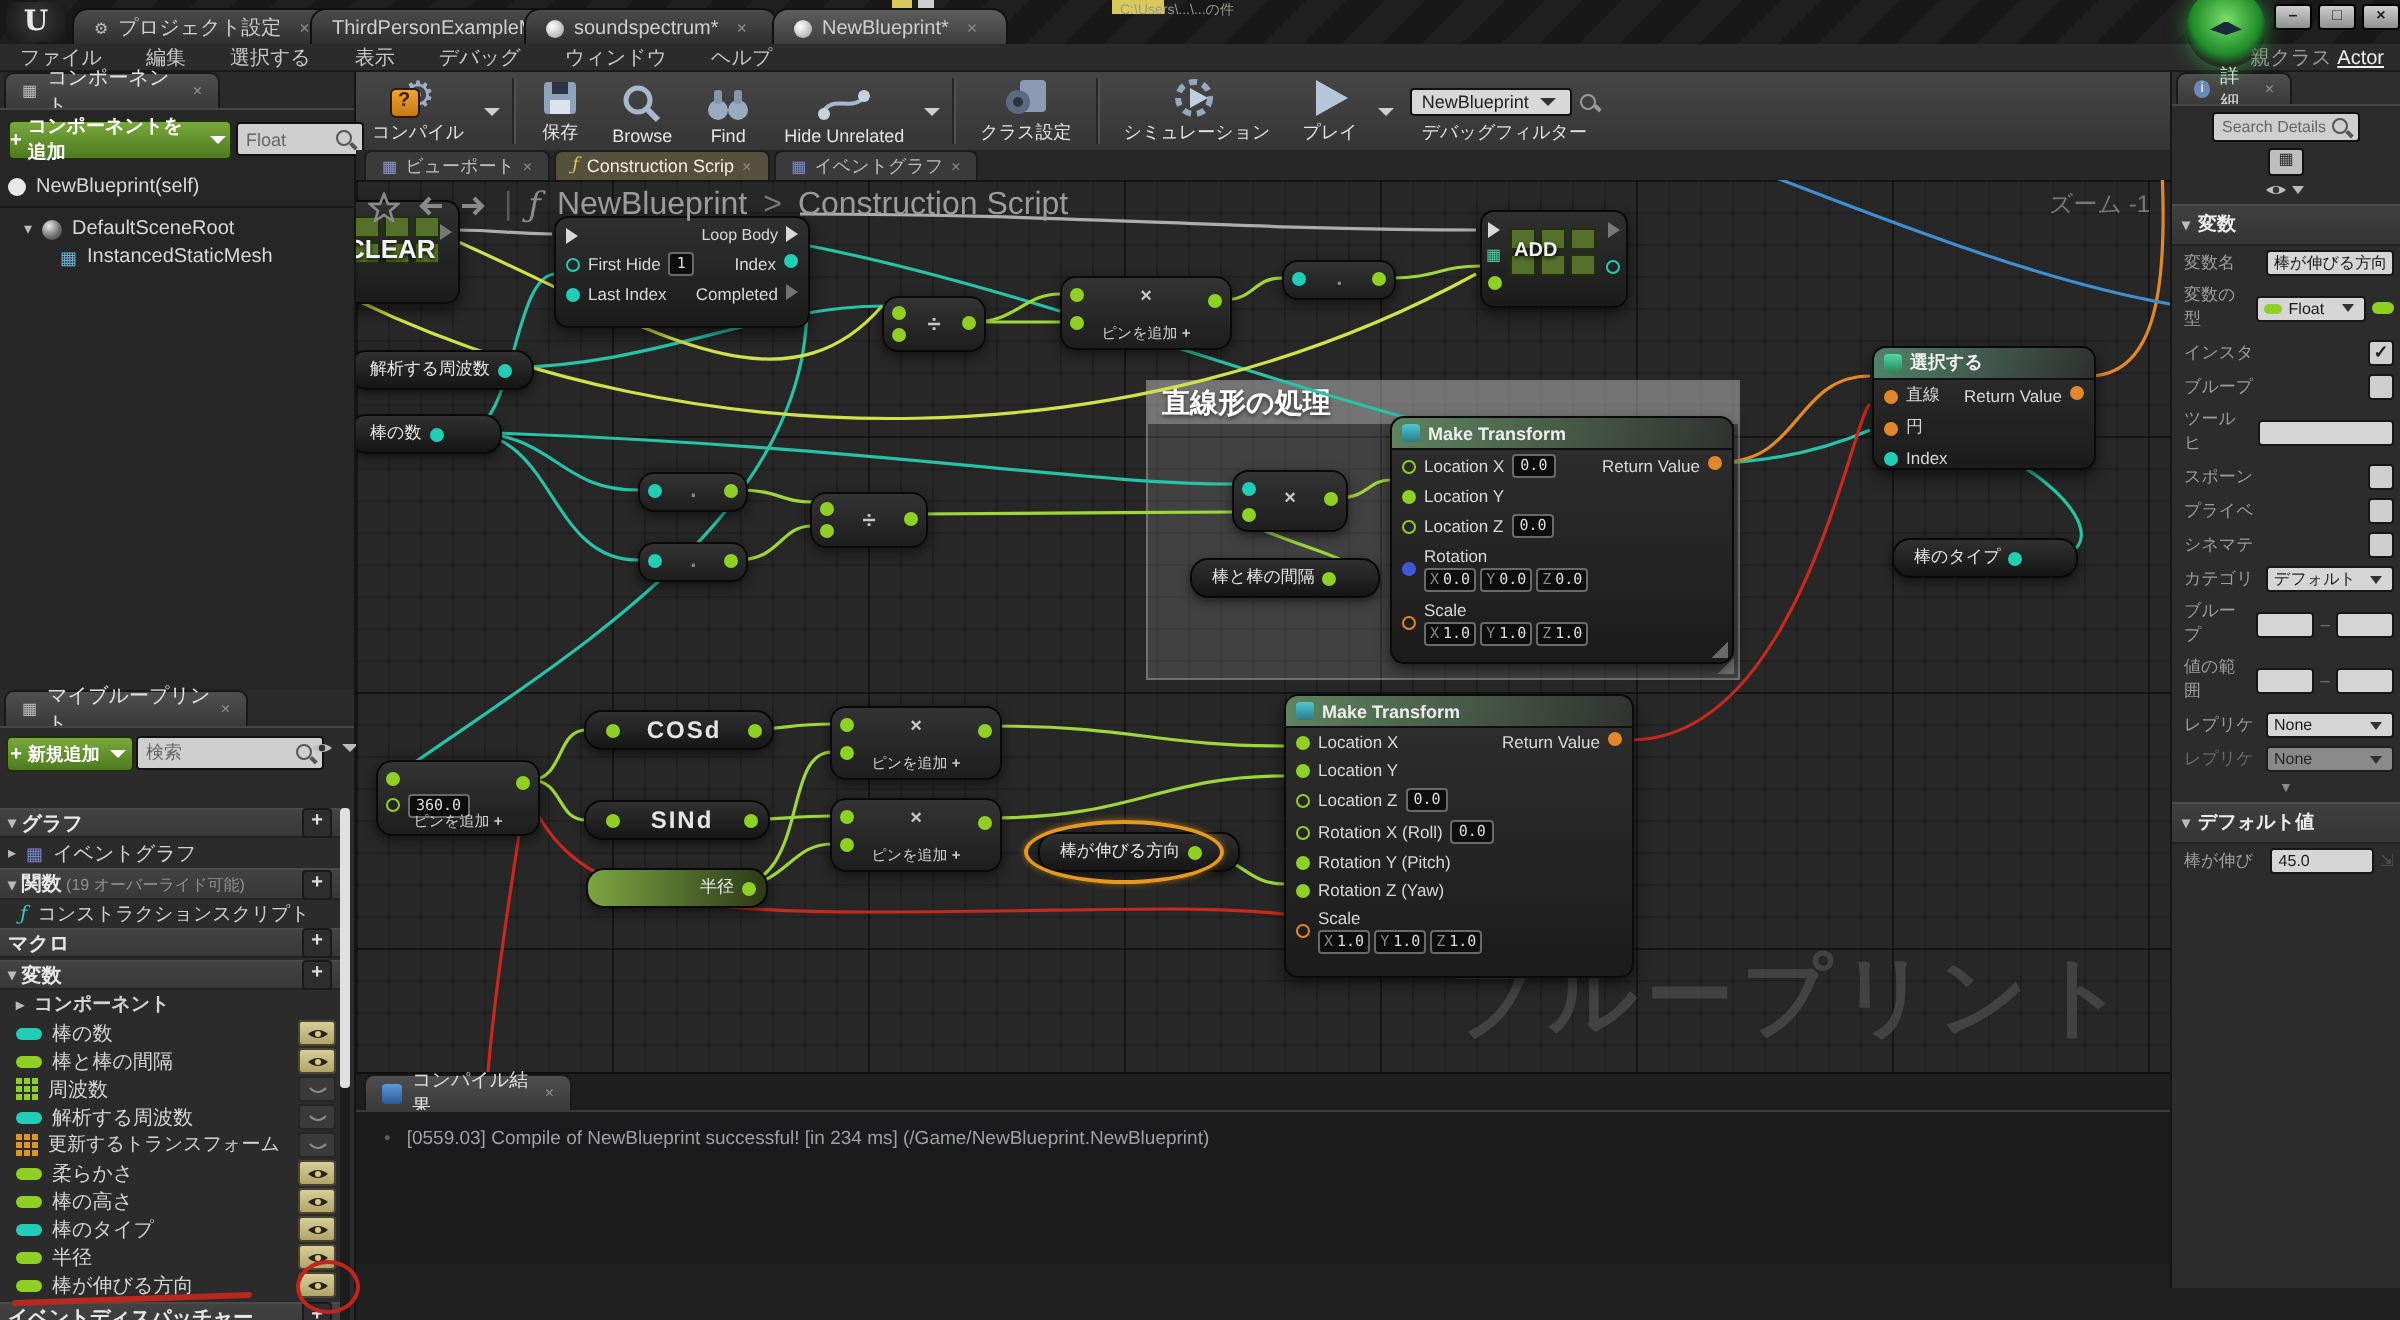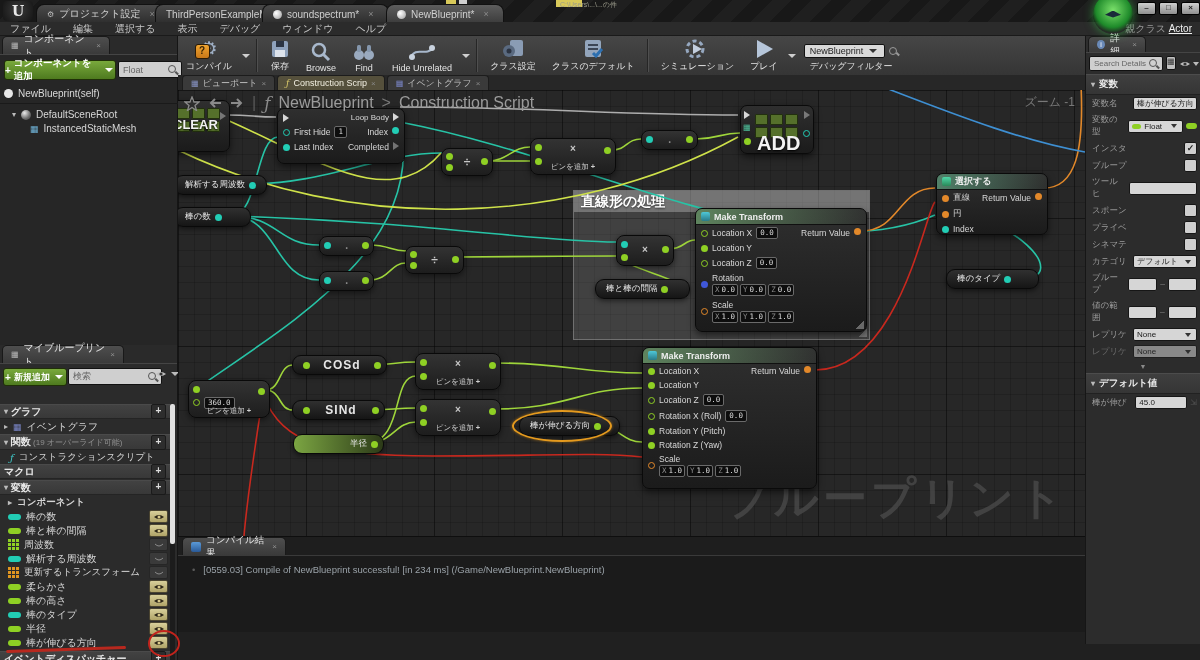--- a/index.html
+++ b/index.html
@@ -272,31 +272,20 @@
     <div class="tbtn">
       <div class="ic">
           <svg width="24" height="22">
             <rect x="9" y="2" width="13" height="16" rx="2" fill="#8a9cb4"></rect>
             <circle cx="8" cy="13" r="6" fill="#5a6a80"></circle>
             <circle cx="8" cy="13" r="2.5" fill="#2c3442"></circle>
           </svg>
         </div>
       <span>クラス設定</span>
     </div>
-    <div class="tbtn">
-      <div class="ic">
-          <svg width="24" height="22">
-            <rect x="4" y="2" width="16" height="17" rx="2" fill="#93a5bc"></rect>
-            <rect x="7" y="6" width="10" height="2" fill="#3c4656"></rect>
-            <rect x="7" y="10" width="10" height="2" fill="#3c4656"></rect>
-            <path d="M12 15 l3 3 l6 -7" stroke="#2c6fb0" stroke-width="3" fill="none"></path>
-          </svg>
-        </div>
-      <span>クラスのデフォルト</span>
-    </div>
     <div class="tsep"></div>
     <div class="tbtn">
       <div class="ic">
           <svg width="26" height="22">
             <circle cx="11" cy="11" r="8" fill="none" stroke="#96a8c0" stroke-width="3" stroke-dasharray="4 3"></circle>
             <path d="M9 6 L18 11 L9 16 Z" fill="#c2cddd"></path>
           </svg>
         </div>
       <span>シミュレーション</span>
     </div>
@@ -689,21 +678,21 @@
       <span style="position:absolute;left:2px;top:17px;color:#4fc8a0;font-size:8px;">▦</span>
       <span class="pin pf" style="position:absolute;left:3px;top:32px;"></span>
       <div class="sqgrid" style="position:absolute;left:14px;top:8px;">
           <i></i>
           <i></i>
           <i></i>
           <i></i>
           <i></i>
           <i></i>
         </div>
-      <span class="bignodetxt" style="left:16px;top:26px;font-size:20px;">ADD</span>
+      <span class="bignodetxt" style="left:16px;top:14px;font-size:10px;">ADD</span>
       <span class="pin pih" style="position:absolute;right:3px;top:24px;"></span>
     </div>
 
     <div class="getter" style="left:-4px;top:85px;width:76px;">
       <span>解析する周波数</span>
         <span class="pin pi"></span>
     </div>
     <div class="getter" style="left:-4px;top:117px;width:60px;">
       <span>棒の数</span>
         <span class="pin pi"></span>
@@ -968,21 +957,21 @@
     </div>
   </div>
 
   <div id="details" class="abs">
     <div class="ptab" style="left:2px;width:58px;height:16px;">
       <span style="width:9px;height:9px;border-radius:50%;background:#6a8ab8;color:#fff;font-size:7px;text-align:center;line-height:9px;">i</span>
       <span style="font-size:9.5px;">詳細</span>
       <span class="x">×</span>
     </div>
     <div class="body">
-      <div style="display:flex;gap:3px;padding:3px 3px;">
+      <div style="display:flex;align-items:center;gap:3px;padding:3px 3px;flex-direction:column;">
         <div class="searchbox" style="width:64px;height:13px;flex:none;">
           <span style="font-size:8px;">Search Details</span>
             <span class="mag"></span>
         </div>
         <span style="background:#bfbfbf;border:1px solid #111;border-radius:2px;width:16px;height:12px;color:#333;font-size:8px;text-align:center;">▦</span>
         <span style="display:flex;align-items:center;">
           <svg width="12" height="8">
               <path d="M1 4 Q6 0 11 4 Q6 8 1 4Z" fill="#bfbfbf"></path>
               <circle cx="6" cy="4" r="1.6" fill="#333"></circle>
             </svg>

